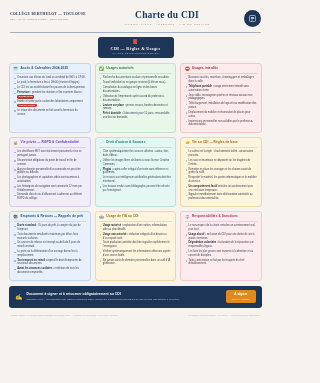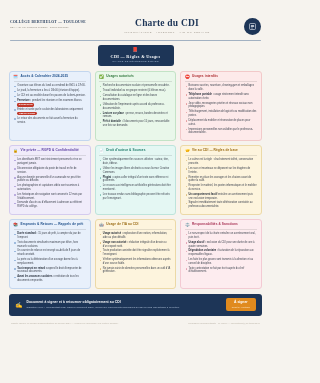--- a/index.html
+++ b/index.html
@@ -9,21 +9,21 @@
     height: 383px;
     background: #f6f3ee;
     font-family: "Liberation Sans", sans-serif;
     overflow: hidden;
   }
 
   .page {
     width: 271px;
     height: 383px;
     background: #f6f3ee;
-    padding: 15px 8px 0 8px;
+    padding: 7px 8px 0 8px;
     position: relative;
   }
 
   
   .header {
     display: flex;
     align-items: flex-start;
     justify-content: space-between;
     padding: 2px 2px 0 2px;
     height: 22px;

